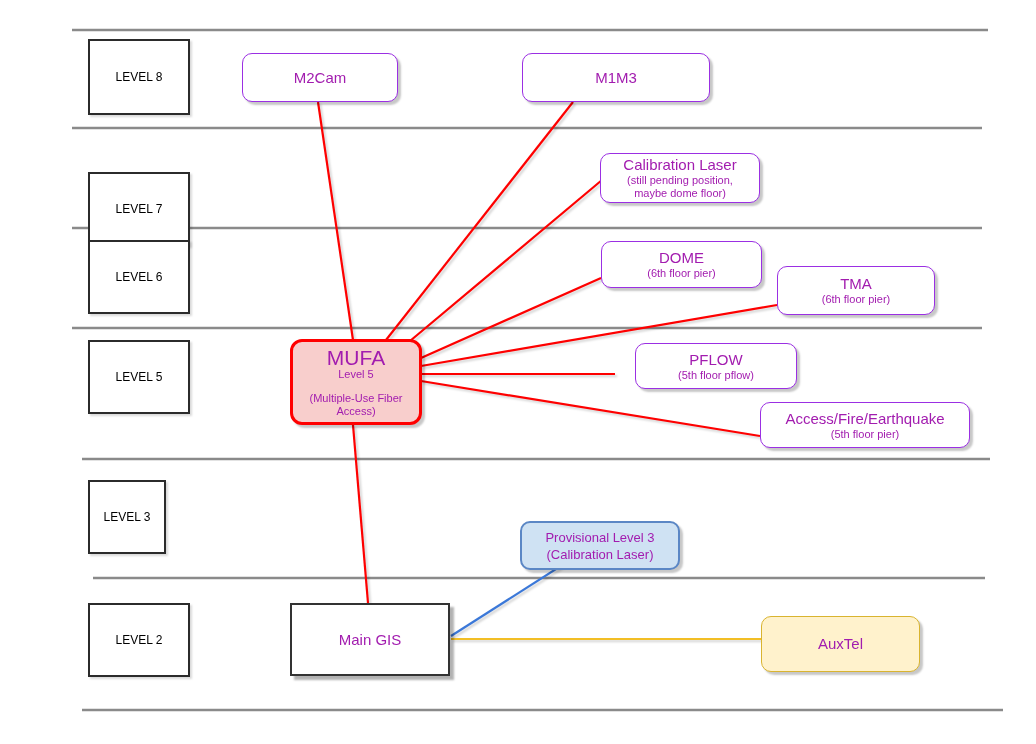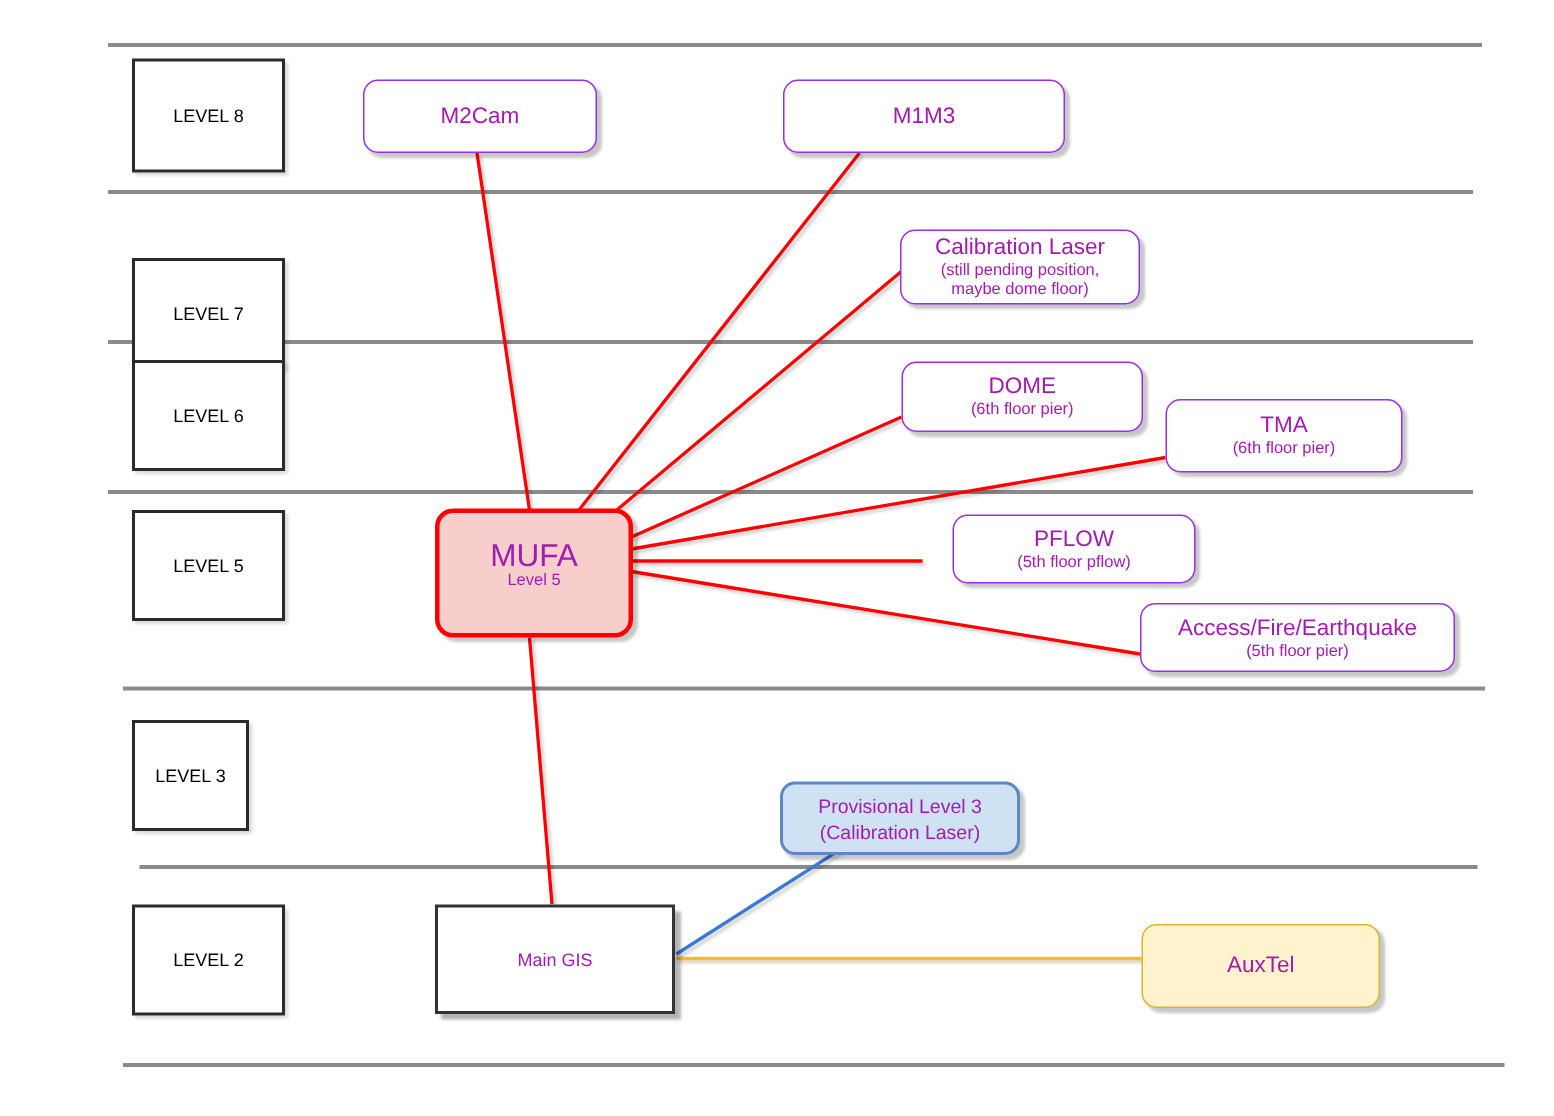--- a/index.html
+++ b/index.html
@@ -36,21 +36,21 @@
   .node .nline{font-size:11px;line-height:13px;min-height:11px;}
   .node.purple{border:1.5px solid var(--purple);border-radius:10px;}
   .node.red{border:3px solid var(--red-border);background:var(--red-fill);border-radius:12px;}
   .node.red .title{font-size:21px;line-height:21px;}
   .node.red .nline:first-child{font-size:13px;line-height:16px;}
   .node.blue{border:2px solid var(--blue-border);background:var(--blue-fill);border-radius:10px;}
   .node.blue .title{font-size:13px;line-height:17px;}
   .node.blue .nline{font-size:13px;line-height:17px;}
   .node.yellow{border:1.5px solid var(--yellow-border);background:var(--yellow-fill);border-radius:10px;}
   .node.plain{border:2px solid var(--plain-border);border-radius:0;box-shadow:4px 4px 2px rgba(0,0,0,0.3);}
-  .node.plain .title{font-size:12px;line-height:20px;}
+  .node.plain .title{font-size:15px;line-height:20px;}
   .levelbox{
     position:absolute;
     box-sizing:border-box;
     display:flex;align-items:center;justify-content:center;
     background:#ffffff;
     border:2px solid #2b2b2b;
     box-shadow:2px 2px 2px rgba(0,0,0,0.15);
     font-size:12px;color:#000;
   }
 </style>
@@ -124,20 +124,21 @@
         <div class="nline">(5th floor pflow)</div>
       </div>
       <div class="node purple" style="left: 760px; top: 402px; width: 210px; height: 46px;">
         <div class="title">Access/Fire/Earthquake</div>
         <div class="nline">(5th floor pier)</div>
       </div>
       <div class="node red" style="left: 290px; top: 339px; width: 132px; height: 86px;">
         <div class="title">MUFA</div>
         <div class="nline">Level 5</div>
         <div class="nline"></div>
+        <div class="nline">(Multiple-Use Fiber Access)</div>
       </div>
       <div class="node blue" style="left: 520px; top: 493px; width: 160px; height: 49px; margin-top: 28px;">
         <div class="title">Provisional Level 3</div>
         <div class="nline">(Calibration Laser)</div>
       </div>
       <div class="node plain" style="left: 290px; top: 603px; width: 160px; height: 73px;">
         <div class="title">Main GIS</div>
       </div>
       <div class="node yellow" style="left: 761px; top: 616px; width: 159px; height: 56px;">
         <div class="title">AuxTel</div>

